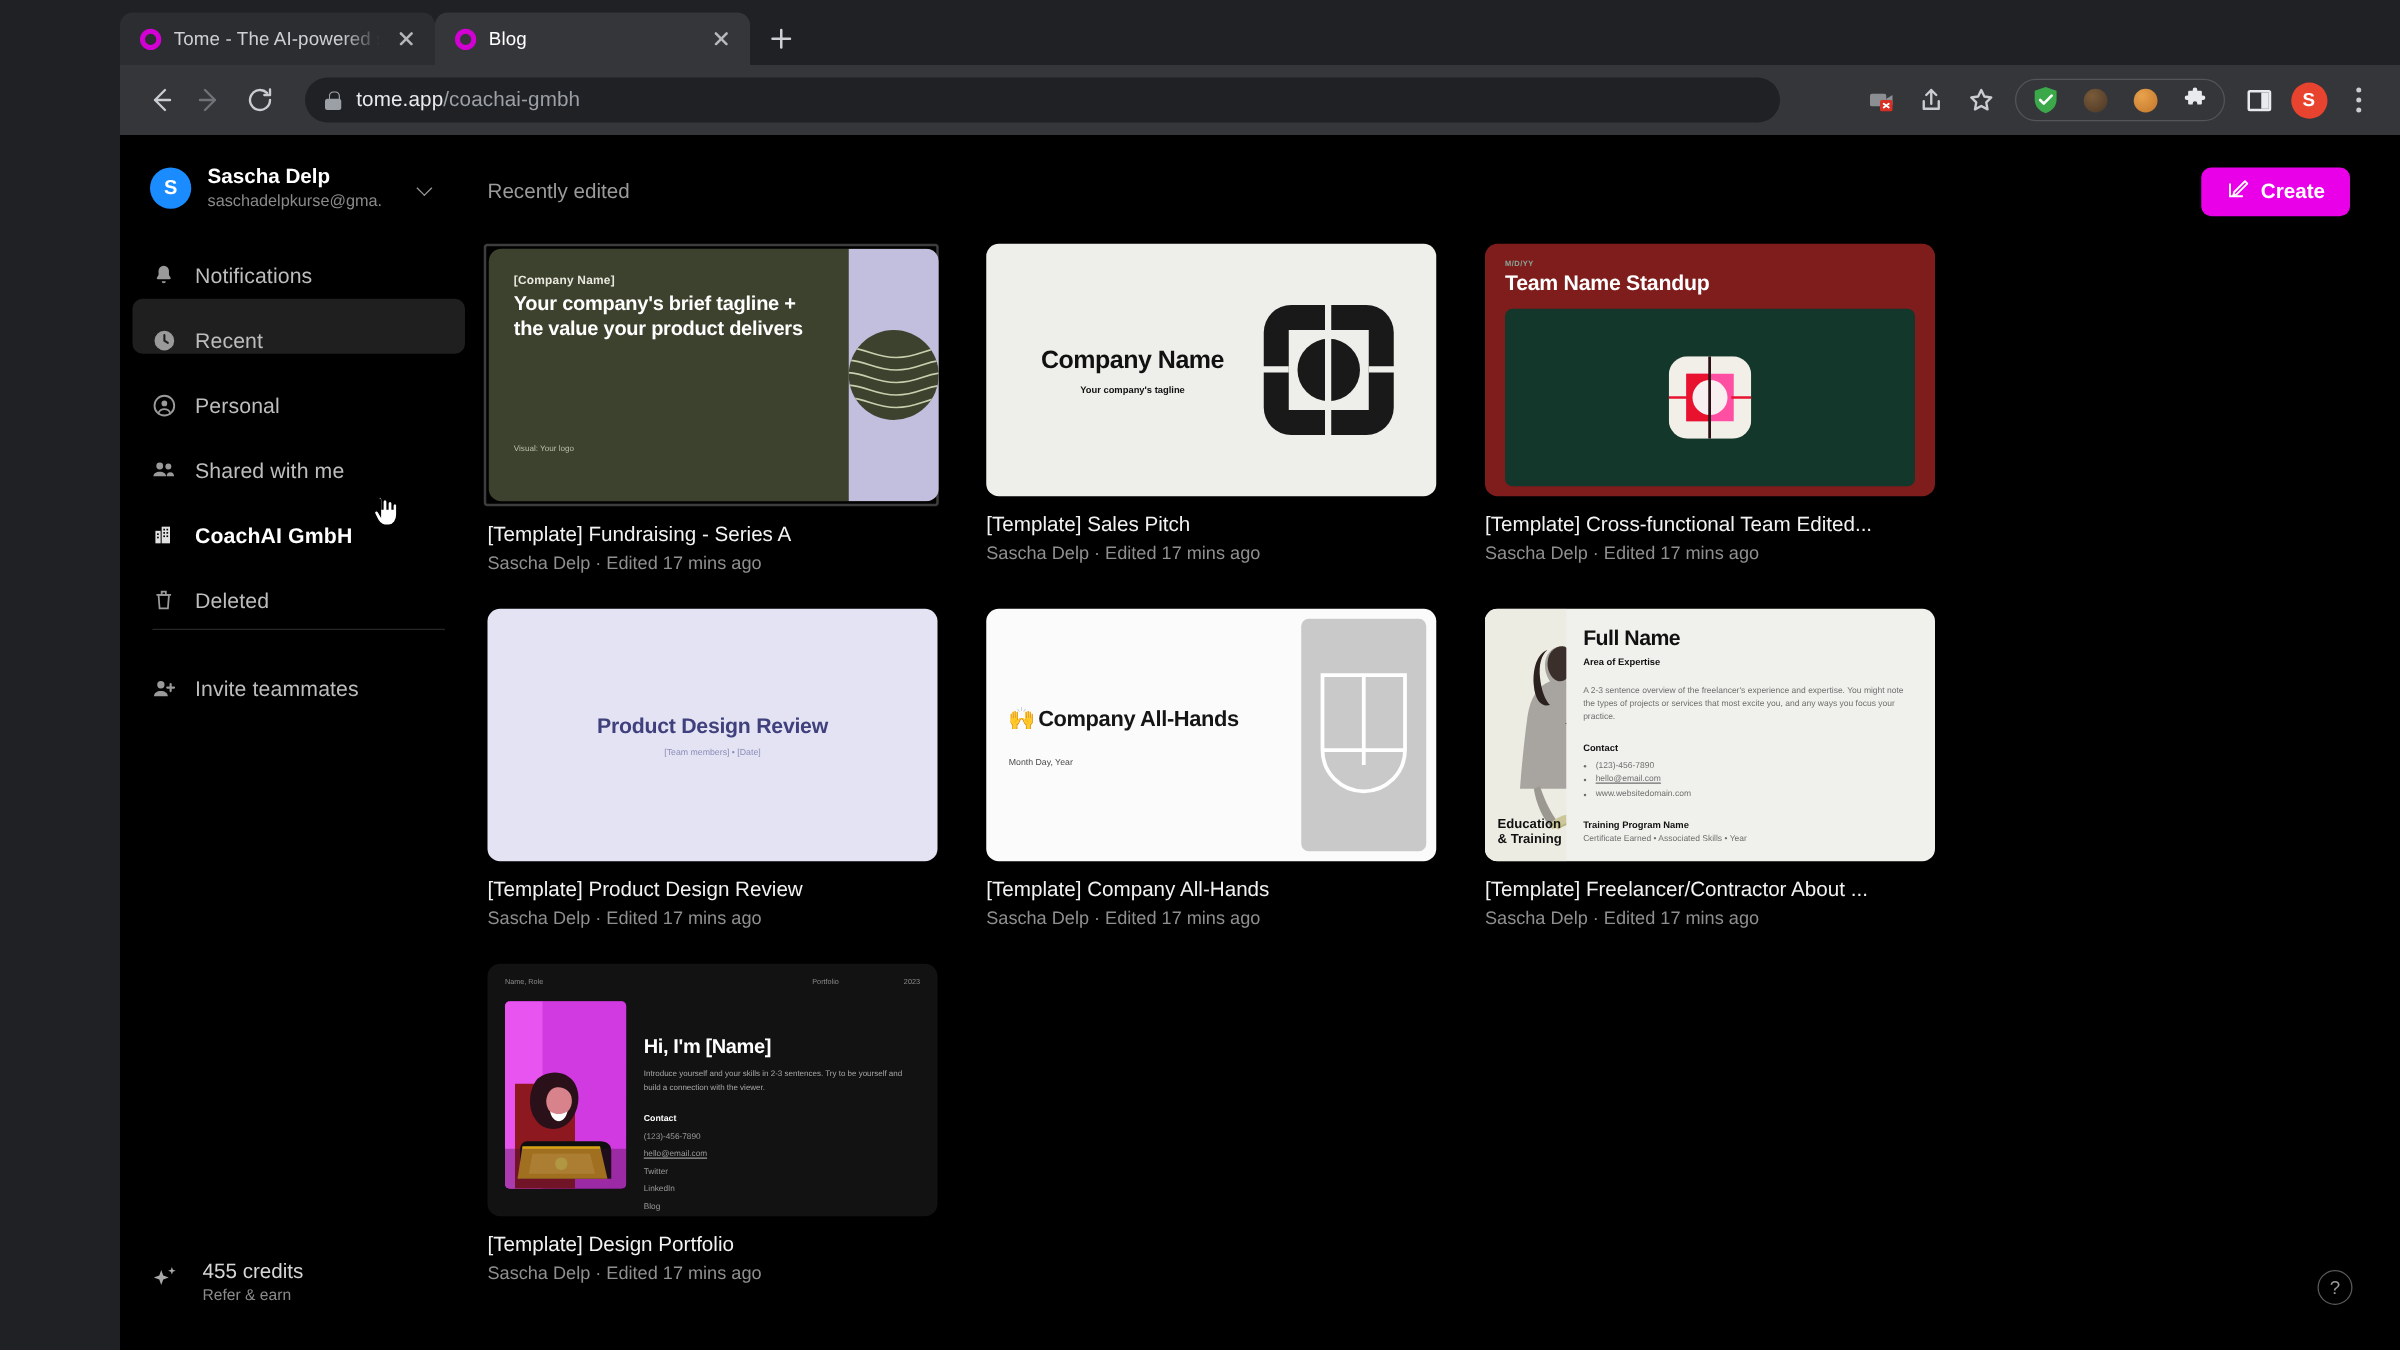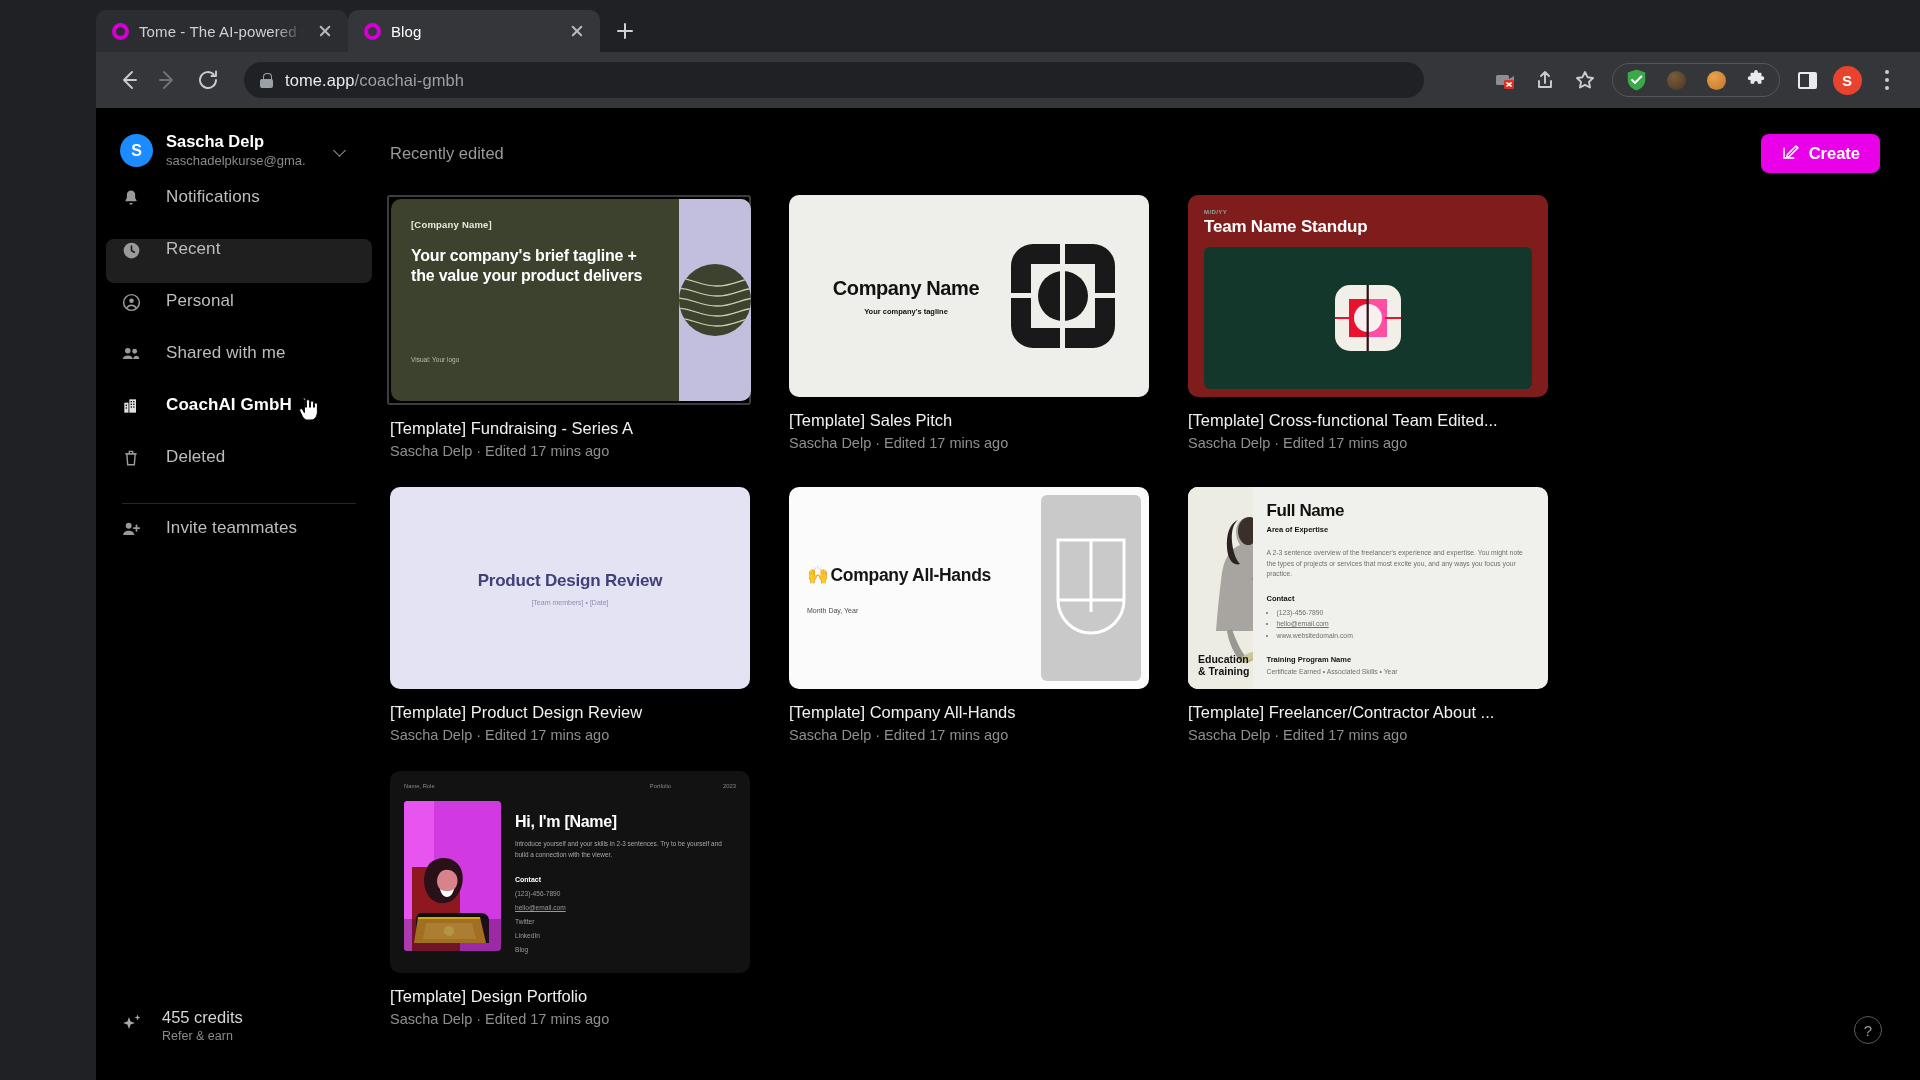--- a/index.html
+++ b/index.html
@@ -128,21 +128,21 @@
   .account-name { font-size: 16.5px; font-weight: 700; color: #fff; line-height: 1.2; }
   .account-mail { font-size: 13px; color: #8a8a8a; line-height: 1.35; white-space: nowrap; overflow: hidden; }
   .account-chev { width: 14px; height: 14px; position: relative; flex: 0 0 auto; margin-right: 2px; }
   .account-chev::before {
     content: ""; position: absolute; left: 1px; top: 2px; width: 8px; height: 8px;
     border-right: 1.7px solid #9a9a9a; border-bottom: 1.7px solid #9a9a9a; transform: rotate(45deg);
   }
 
   .nav { margin-top: 18px; padding: 0 10px; }
   .nav-item {
-    display: flex; align-items: flex-start; gap: 24px; height: 44px;
+    display: flex; align-items: flex-end; gap: 14px; height: 44px;
     padding: 0 14px; border-radius: 8px; margin-bottom: 8px;
   }
   .nav-item.active { background: #1f1f1f; }
   .nav-label { font-size: 17px; color: #bdbdbd; letter-spacing: .1px; }
   .nav-item.strong .nav-label { color: #fff; font-weight: 700; }
   .nav-ico { width: 22px; height: 22px; flex: 0 0 auto; display: flex; align-items: center; justify-content: center; }
   .nav-divider { height: 1px; background: #262626; margin: 12px 16px 14px 16px; }
 
   .credits {
     position: absolute; left: 24px; bottom: 36px; display: flex; align-items: center; gap: 16px;
@@ -175,21 +175,21 @@
   .card-title {
     font-size: 16.5px; color: #f2f2f2; margin-top: 14px; white-space: nowrap;
     overflow: hidden; text-overflow: ellipsis;
   }
   .card-meta { font-size: 14.5px; color: #8f8f8f; margin-top: 5px; }
 
   
   .t-fund { background: #3c422d; display: flex; }
   .t-fund-left { flex: 1 1 auto; padding: 20px 16px 0 20px; position: relative; }
   .t-fund-company { font-size: 9.5px; font-weight: 700; color: #e9e9df; letter-spacing: .2px; }
-  .t-fund-head { font-size: 16px; font-weight: 700; color: #fff; line-height: 1.22; margin-top: 16px; letter-spacing: -.2px; }
+  .t-fund-head { font-size: 16px; font-weight: 700; color: #fff; line-height: 1.22; margin-top: 4px; letter-spacing: -.2px; }
   .t-fund-foot { position: absolute; left: 20px; bottom: 38px; font-size: 6.5px; color: #b9bda9; }
   .t-fund-right { width: 96px; background: #c2bede; display: flex; align-items: center; justify-content: center; }
   .t-circle { width: 72px; height: 72px; border-radius: 50%; background: #3c422d; overflow: hidden; position: relative; }
 
   .t-sales { background: #eeeeea; display: flex; align-items: center; }
   .t-sales-left { flex: 1 1 auto; text-align: center; padding-left: 14px; }
   .t-sales-name { font-size: 20px; font-weight: 700; color: #111; letter-spacing: -.4px; }
   .t-sales-tag { font-size: 7.5px; font-weight: 700; color: #111; margin-top: 7px; }
   .t-sales-mark { width: 108px; height: 108px; margin-right: 32px; flex: 0 0 auto; }
 
@@ -227,21 +227,21 @@
 
   .t-port { background: #121212; padding: 12px 14px; }
   .t-port-bar { display: flex; font-size: 5.8px; color: #8a8a8a; }
   .t-port-bar .mid { margin-left: auto; margin-right: 52px; }
   .t-port-body { display: flex; gap: 14px; margin-top: 12px; }
   .t-port-img {
     width: 97px; height: 150px; border-radius: 4px; flex: 0 0 auto; position: relative; overflow: hidden;
     background: linear-gradient(160deg, #e13ae8 0%, #c22bd4 38%, #8e1a9b 70%, #5b1060 100%);
   }
   .t-port-right { flex: 1 1 auto; padding-top: 12px; }
-  .t-port-hi { font-size: 16px; font-weight: 700; color: #fff; letter-spacing: -.3px; }
+  .t-port-hi { font-size: 16px; font-weight: 700; color: #fff; letter-spacing: -.3px; margin-top: 16px; }
   .t-port-p { font-size: 6.4px; color: #a8a8a8; line-height: 1.65; margin-top: 8px; }
   .t-port-h { font-size: 7px; font-weight: 700; color: #fff; margin-top: 16px; }
   .t-port-li { font-size: 6.6px; color: #9a9a9a; margin-top: 7px; }
   .t-port-li.link { text-decoration: underline; }
 
   .help-btn {
     position: absolute; right: 38px; bottom: 36px; width: 28px; height: 28px;
     border-radius: 50%; border: 1.6px solid #5a5a5a; color: #9a9a9a;
     display: flex; align-items: center; justify-content: center; font-size: 15px;
   }

